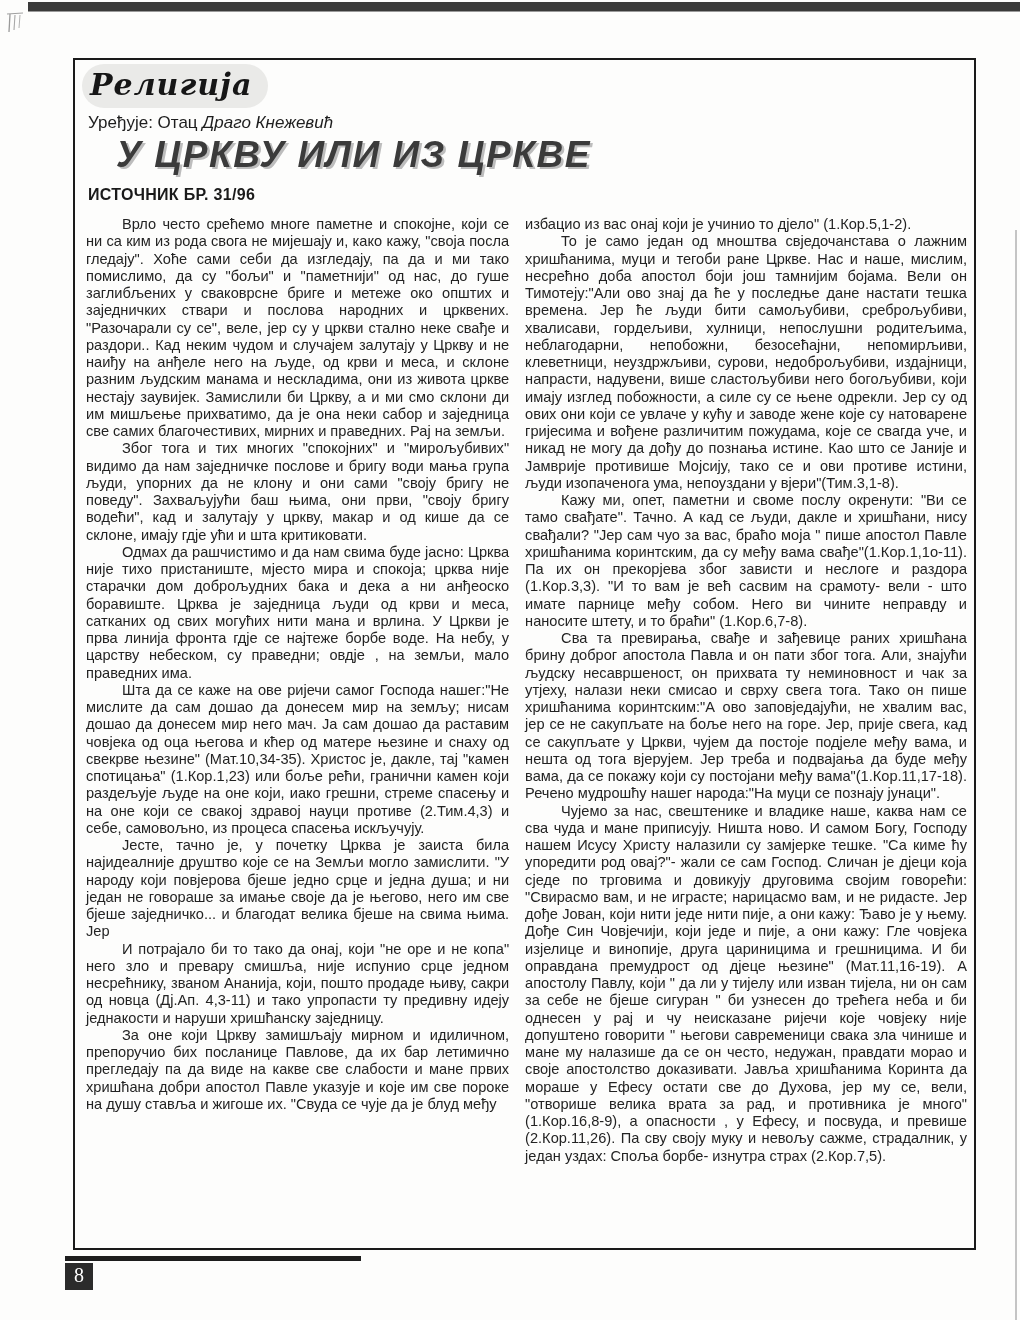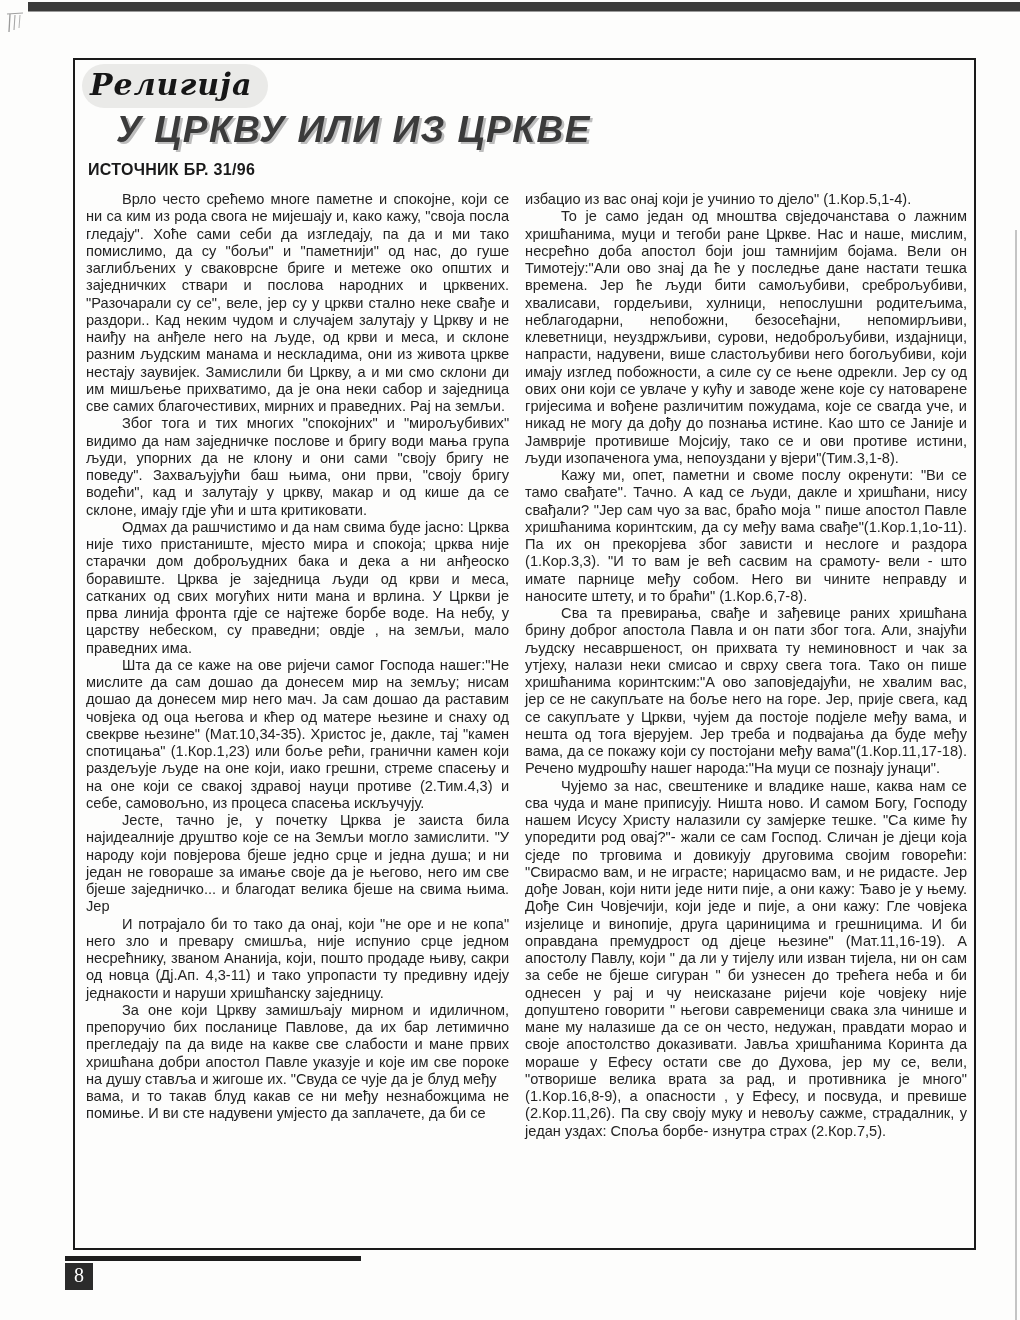--- a/index.html
+++ b/index.html
@@ -100,38 +100,40 @@
   </svg>
 
   <div class="right-shadow"></div>
 
   <div class="content-box">
 
     <div class="rubric">
       <span>Религија</span>
     </div>
 
+    <div class="editor-line">
+      <span>Уређује: Отац </span><span class="editor-name">Драго Кнежевић</span>
+    </div>
 
     <h1 class="title">У ЦРКВУ ИЛИ ИЗ ЦРКВЕ</h1>
 
     <div class="source">ИСТОЧНИК БР. 31/96</div>
 
     <div class="columns">
       <div class="col col-left">
           <p class="para indent">Врло често срећемо многе паметне и спокојне, који се ни са ким из рода свога не мијешају и, како кажу, "своја посла гледају". Хоће сами себи да изгледају, па да и ми тако помислимо, да су "бољи" и "паметнији" од нас, до гуше заглибљених у сваковрсне бриге и метеже око општих и заједничких ствари и послова народних и црквених. "Разочарали су се", веле, јер су у цркви стално неке свађе и раздори.. Кад неким чудом и случајем залутају у Цркву и не наиђу на анђеле него на људе, од крви и меса, и склоне разним људским манама и нескладима, они из живота цркве нестају заувијек. Замислили би Цркву, а и ми смо склони ди им мишљење прихватимо, да је она неки сабор и заједница све самих благочестивих, мирних и праведних. Рај на земљи.</p>
           <p class="para indent">Због тога и тих многих "спокојних" и "мирољубивих" видимо да нам заједничке послове и бригу води мања група људи, упорних да не клону и они сами "своју бригу не поведу". Захваљујући баш њима, они први, "своју бригу водећи", кад и залутају у цркву, макар и од кише да се склоне, имају гдје ући и шта критиковати.</p>
           <p class="para indent">Одмах да рашчистимо и да нам свима буде јасно: Црква није тихо  пристаниште, мјесто мира и спокоја; црква није старачки дом доброљудних бака и дека а ни анђеоско боравиште.  Црква је заједница људи од крви и меса, сатканих од свих могућих нити мана и врлина.  У Цркви је прва линија фронта гдје се најтеже борбе воде. На небу, у царству небеском, су праведни; овдје , на земљи, мало праведних има.</p>
           <p class="para indent">Шта да се каже на ове ријечи самог Господа нашег:"Не мислите да сам дошао да донесем мир на земљу; нисам дошао да донесем мир него мач. Ја сам дошао да раставим човјека од оца његова и кћер од матере њезине и снаху од свекрве њезине" (Мат.10,34-35). Христос је, дакле, тај "камен спотицања" (1.Кор.1,23) или боље рећи, гранични камен који раздељује људе на оне који, иако грешни, стреме спасењу и на оне који се свакој здравој науци противе (2.Тим.4,3) и себе, самовољно, из процеса спасења искључују.</p>
           <p class="para indent">Јесте, тачно је, у почетку Црква је заиста била најидеалније друштво које се на Земљи могло замислити. "У народу који повјерова бјеше једно срце и једна душа; и ни један не говораше за имање своје да је његово, него им све бјеше заједничко... и благодат велика бјеше на свима њима. Јер</p>
           <p class="para indent">И потрајало би то тако да онај, који "не оре и не копа" него зло и превару смишља, није испунио срце једном несрећнику, званом Ананија, који, пошто продаде њиву, сакри од новца (Дј.Ап. 4,3-11) и тако упропасти ту предивну идеју једнакости и наруши хришћанску заједницу.</p>
           <p class="para indent">За оне који Цркву замишљају мирном и идиличном, препоручио бих посланице Павлове, да их бар летимично прегледају па да виде на какве све слабости и мане првих хришћана добри апостол Павле указује и које им све пороке на душу ставља и жигоше их. "Свуда се чује да је блуд међу</p>
-          <p class="para">вама, и то такав блуд какав се ни међу незнабожцима не помиње. И ви сте надувени умјесто да заплачете, да би се</p>
         </div>
       <div class="col col-right">
-          <p class="para">избацио из вас онај који је учинио то дјело" (1.Кор.5,1-4).</p>
+          <p class="para">избацио из вас онај који је учинио то дјело" (1.Кор.5,1-2).</p>
           <p class="para indent">То је само један од мноштва свједочанстава о лажним хришћанима, муци и тегоби ране Цркве. Нас и наше, мислим, несрећно доба апостол боји још тамнијим бојама. Вели он Тимотеју:"Али ово знај да ће у последње дане настати тешка времена. Јер ће људи бити самољубиви, среброљубиви, хвалисави, гордељиви, хулници, непослушни родитељима, неблагодарни, непобожни, безосећајни, непомирљиви, клеветници, неуздржљиви, сурови, недоброљубиви, издајници, напрасти, надувени, више сластољубиви него богољубиви, који имају изглед побожности, а силе су се њене одрекли. Јер су од ових они који се увлаче у кућу и заводе жене које су натоварене гријесима и вођене различитим пожудама, које се свагда уче, и никад не могу да дођу до познања истине. Као што се Јаније и Јамврије противише Мојсију, тако се и ови противе истини, људи изопаченога ума, непоуздани у вјери"(Тим.3,1-8).</p>
           <p class="para indent">Кажу ми, опет, паметни и своме послу окренути: "Ви се тамо свађате". Тачно. А кад се људи, дакле и хришћани, нису свађали? "Јер сам чуо за вас, браћо моја " пише апостол Павле хришћанима коринтским, да су међу вама свађе"(1.Кор.1,1о-11). Па их он прекорјева због зависти и неслоге и раздора (1.Кор.3,3). "И то вам је већ сасвим на срамоту- вели - што имате парнице међу собом. Него ви чините неправду и наносите штету, и то браћи" (1.Кор.6,7-8).</p>
           <p class="para indent">Сва та превирања, свађе и зађевице раних хришћана брину доброг апостола Павла и он пати због тога. Али, знајући људску несавршеност, он прихвата ту неминовност и чак за утјеху, налази неки смисао и сврху свега тога. Тако он пише хришћанима коринтским:"А ово заповједајући, не хвалим вас, јер се не сакупљате на боље него на горе. Јер, прије свега, кад се сакупљате у Цркви, чујем да постоје подјеле међу вама, и нешта од тога вјерујем. Јер треба и подвајања да буде међу вама, да се покажу који су постојани међу вама"(1.Кор.11,17-18). Речено мудрошћу нашег народа:"На муци се познају јунаци".</p>
           <p class="para indent">Чујемо за нас, свештенике и владике наше, каква нам се сва чуда и мане приписују. Ништа ново. И самом Богу, Господу нашем Исусу Христу налазили су замјерке тешке. "Са киме ћу упоредити род овај?"- жали се сам Господ. Сличан је дјеци која сједе по трговима и довикују друговима својим говорећи: "Свирасмо вам, и не играсте; нарицасмо вам, и не ридасте. Јер дође Јован, који нити једе нити пије, а они кажу: Ђаво је у њему. Дође Син Човјечији, који једе и пије, а они кажу: Гле човјека изјелице и винопије, друга цариницима и грешницима. И би оправдана премудрост од дјеце њезине" (Мат.11,16-19). А апостолу Павлу, који " да ли у тијелу или изван тијела, ни он сам за себе не бјеше сигуран " би узнесен до трећега неба и би однесен у рај и чу неисказане ријечи које човјеку није допуштено говорити " његови савременици свака зла чинише и мане му налазише да се он често, недужан, правдати морао и своје апостолство доказивати. Јавља хришћанима Коринта да мораше у Ефесу остати све до Духова, јер му се, вели, "отворише велика врата за рад, и противника је много" (1.Кор.16,8-9), а опасности , у Ефесу, и посвуда, и превише (2.Кор.11,26). Па сву своју муку и невољу сажме, страдалник, у један уздах: Споља борбе- изнутра страх (2.Кор.7,5).</p>
         </div>
     </div>
 
   </div>
 
   <div class="footer">

